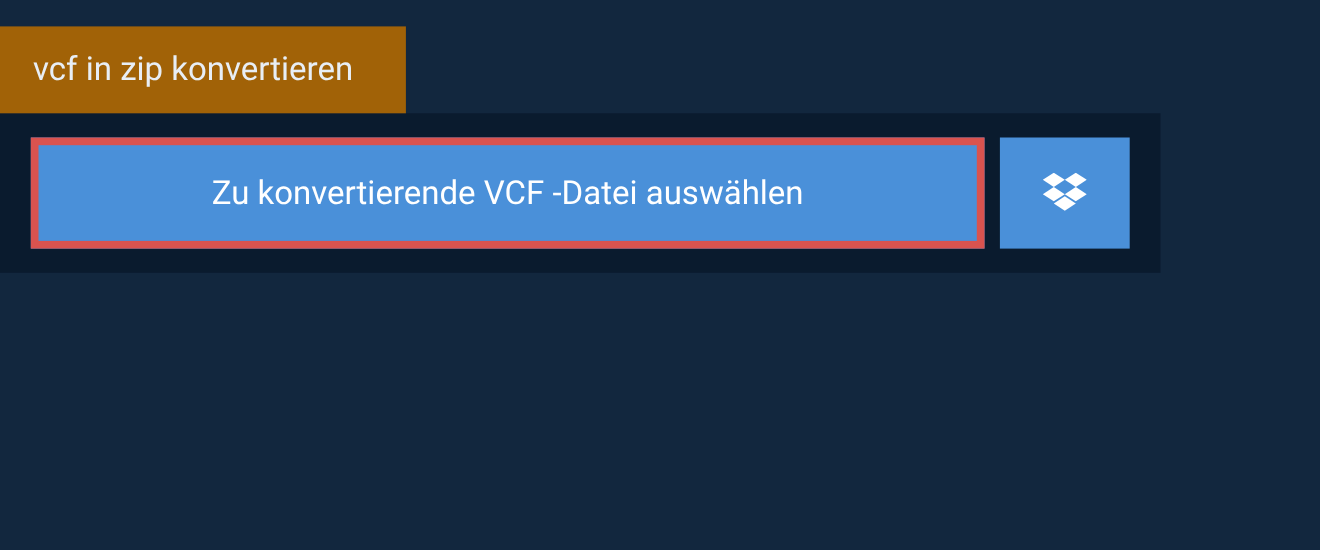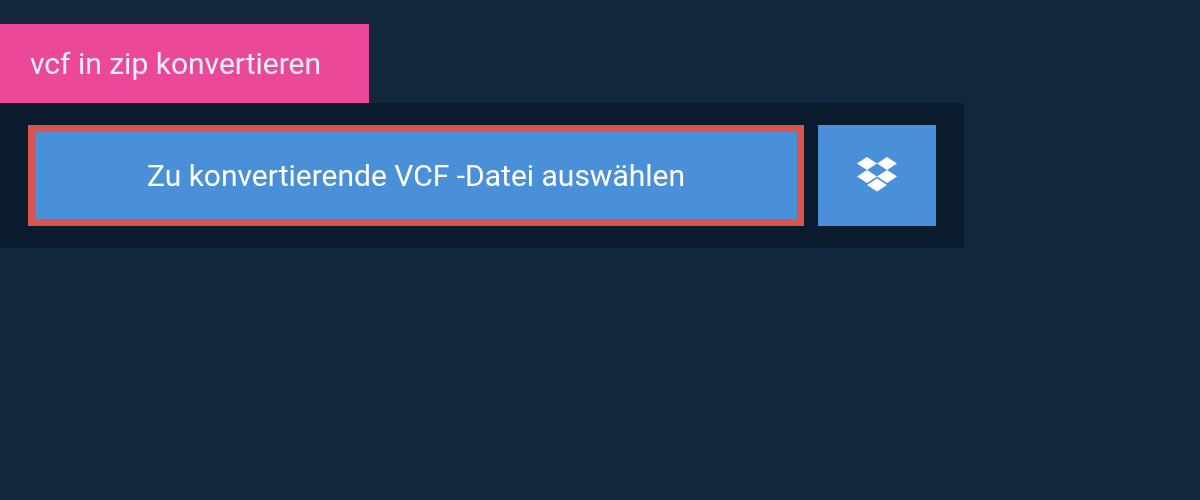--- a/index.html
+++ b/index.html
@@ -8,36 +8,36 @@
       box-sizing: border-box;
     }
     body {
       width: 1200px;
       height: 500px;
       background: #12273e;
       font-family: -apple-system, BlinkMacSystemFont, "Segoe UI", Roboto, Arial, sans-serif;
       overflow: hidden;
     }
     .tab-header {
-      background: #ec4899;
+      background: #a16207;
       display: inline-block;
       padding: 22px 48px 22px 30px;
       margin-top: 24px;
       margin-left: 0;
     }
     .tab-title {
       color: #e8eef5;
       font-size: 30px;
       font-weight: 400;
     }
     .upload-panel {
       background: #0a1b2e;
       margin-top: 0;
       padding: 22px 28px;
-      width: 964px;
+      width: 1055px;
       display: flex;
       gap: 14px;
       align-items: stretch;
     }
     .select-file-button {
       flex: 1;
       background: #4a90d9;
       border: 7px solid #d9534f;
       color: #ffffff;
       font-size: 30px;

